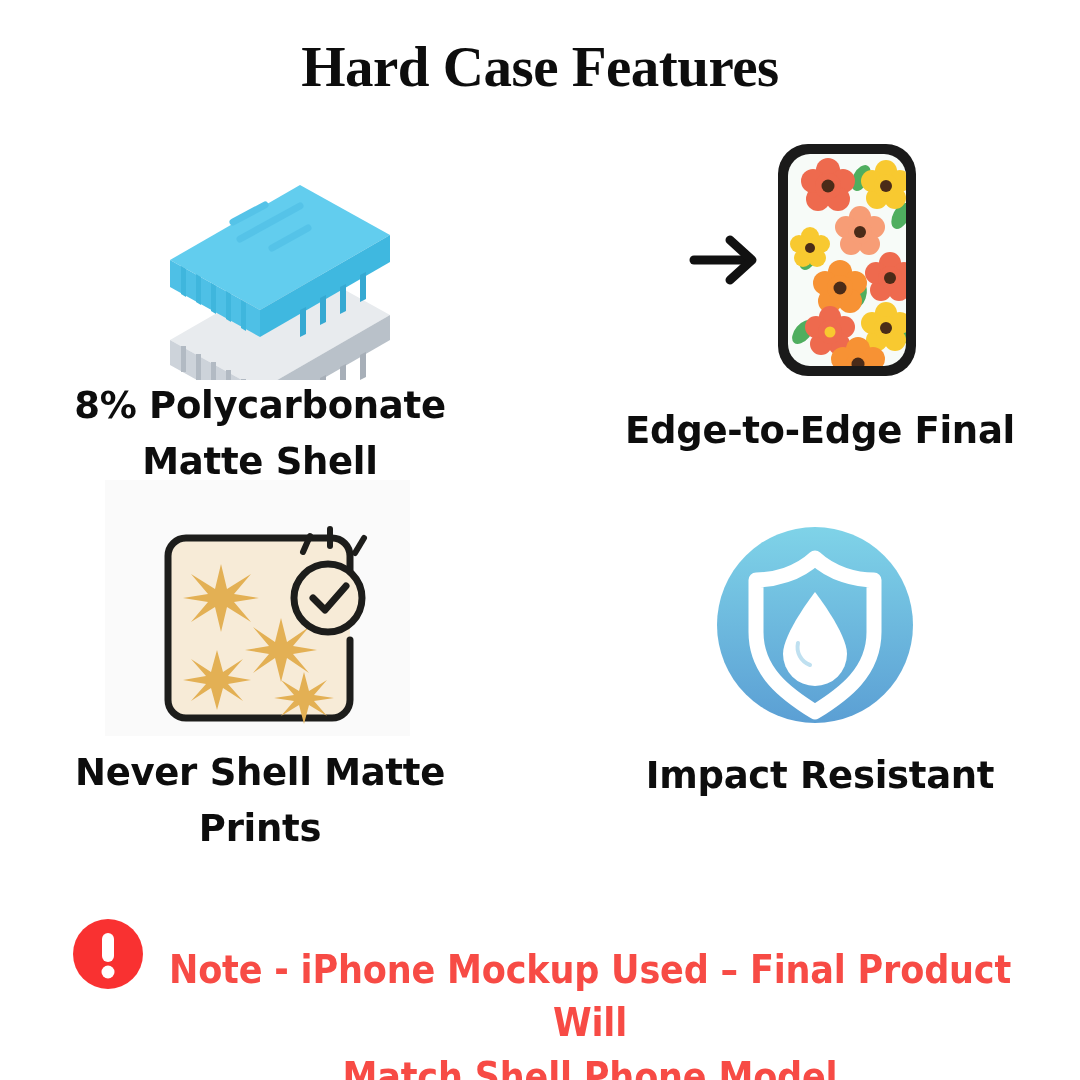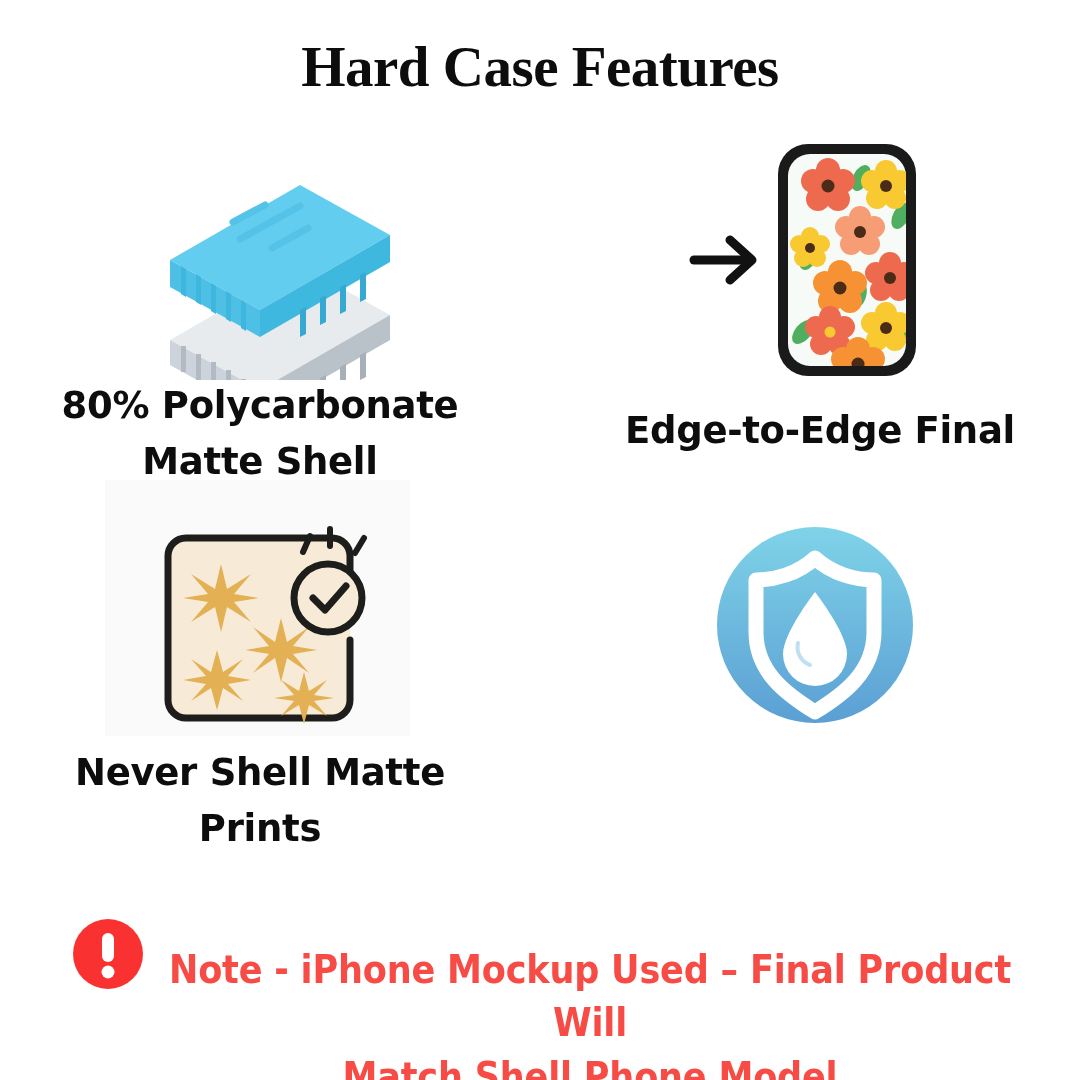--- a/index.html
+++ b/index.html
@@ -132,21 +132,21 @@
           <polygon points="360,115 366,112 366,139 360,142"></polygon>
         </g>
 
         <g stroke="#55c3e8" stroke-width="7" stroke-linecap="round">
           <line x1="233" y1="62" x2="265" y2="45"></line>
           <line x1="240" y1="79" x2="300" y2="46"></line>
           <line x1="272" y1="88" x2="308" y2="68"></line>
         </g>
       </g>
     </svg>
-    <div class="flabel">80% Polycarbonate Matte Shell</div>
+    <div class="flabel">8% Polycarbonate Matte Shell</div>
   </div>
 
   <div class="feature" id="feat-2">
     <svg class="art" width="520" height="280" viewBox="0 0 520 280">
 
       <g stroke="#111111" stroke-width="9" stroke-linecap="round" fill="none">
         <line x1="134" y1="140" x2="190" y2="140"></line>
         <polyline points="170,120 192,140 170,160" stroke-linejoin="round"></polyline>
       </g>
 
@@ -318,20 +318,21 @@
         <linearGradient id="shieldGrad" x1="0" y1="0" x2="0" y2="1">
           <stop offset="0%" stop-color="#7fd3e8"></stop>
           <stop offset="100%" stop-color="#5b9fd4"></stop>
         </linearGradient>
       </defs>
       <circle cx="255" cy="125" r="98" fill="url(#shieldGrad)"></circle>
       <path d="M255,58 C238,74 214,80 196,80 v52 c0,40 30,62 59,80 c29,-18 59,-40 59,-80 V80 c-18,0 -42,-6 -59,-22 Z" fill="none" stroke="#ffffff" stroke-width="15" stroke-linejoin="round"></path>
       <path d="M255,92 c0,0 -32,41 -32,62 a32,32 0 0 0 64,0 c0,-21 -32,-62 -32,-62 Z" fill="#ffffff"></path>
       <path d="M238,143 a19,19 0 0 0 12,22" fill="none" stroke="#bfe0f0" stroke-width="4" stroke-linecap="round"></path>
     </svg>
+    <div class="flabel">Impact Resistant</div>
   </div>
 
   <div class="note-wrap">
     <svg class="note-badge" viewBox="0 0 72 72">
       <circle cx="36" cy="36" r="35" fill="#f93131"></circle>
       <rect x="30" y="15" width="12" height="29" rx="6" fill="#ffffff"></rect>
       <circle cx="36" cy="54" r="6.5" fill="#ffffff"></circle>
     </svg>
     <div class="note-text">
       <div>Note - iPhone Mockup Used – Final Product Will</div>

